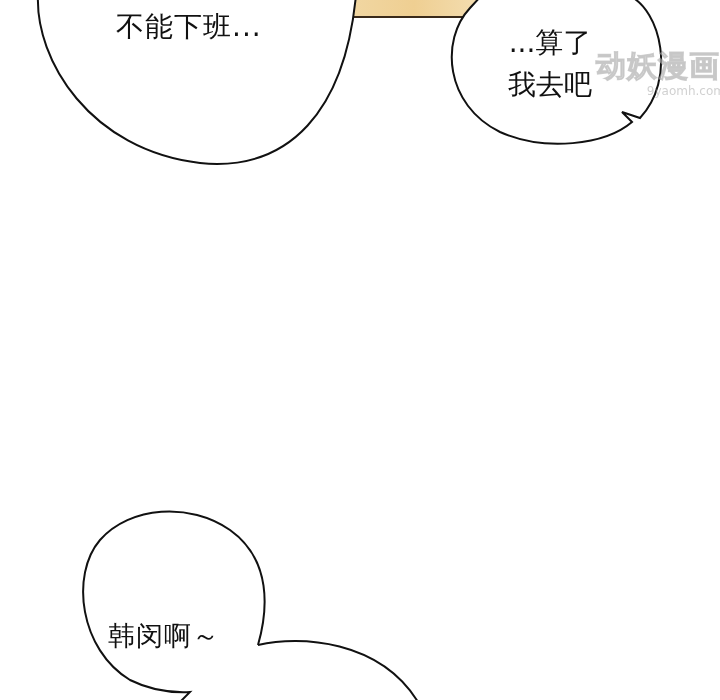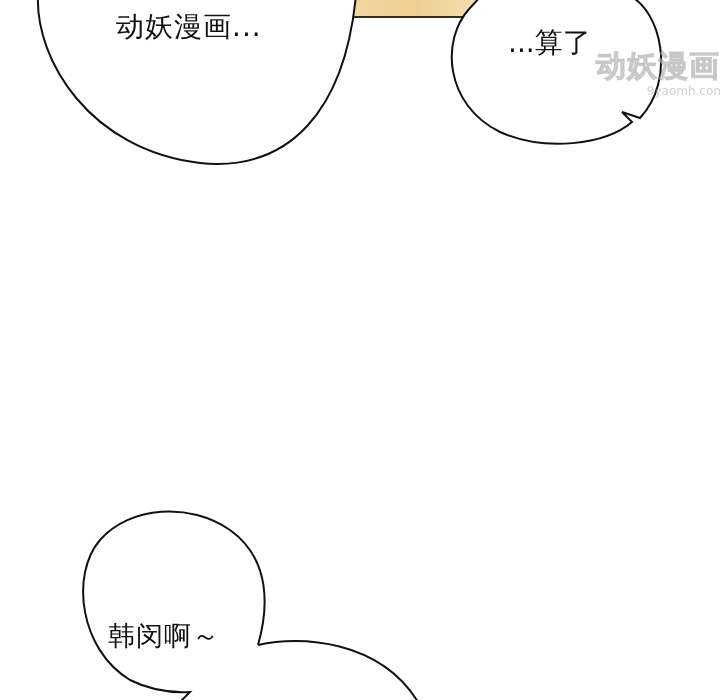--- a/index.html
+++ b/index.html
@@ -112,24 +112,25 @@
 
   <path d="M 258 645
            C 268 610, 272 560, 230 530
            C 190 502, 130 506, 100 540
            C 70 575, 80 650, 130 680
            C 150 690, 170 693, 190 692
            L 180 702" fill="none" stroke="#111111" stroke-width="2"></path>
   <path d="M 258 645 C 300 635, 380 640, 418 702" fill="none" stroke="#111111" stroke-width="2"></path>
 </svg>
 
-<div class="bubble-text t1">动妖漫画...</div>
+<div class="bubble-text t1">不能下班...</div>
 
 <div class="bubble-text t2">
   <span>...算了</span>
+  <span>我去吧</span>
 </div>
 
 <div class="bubble-text t3">韩闵啊～</div>
 
 <div class="watermark">
   <span class="wm-title">动妖漫画</span>
   <span class="wm-url">9yaomh.com</span>
 </div>
 
 </body></html>

